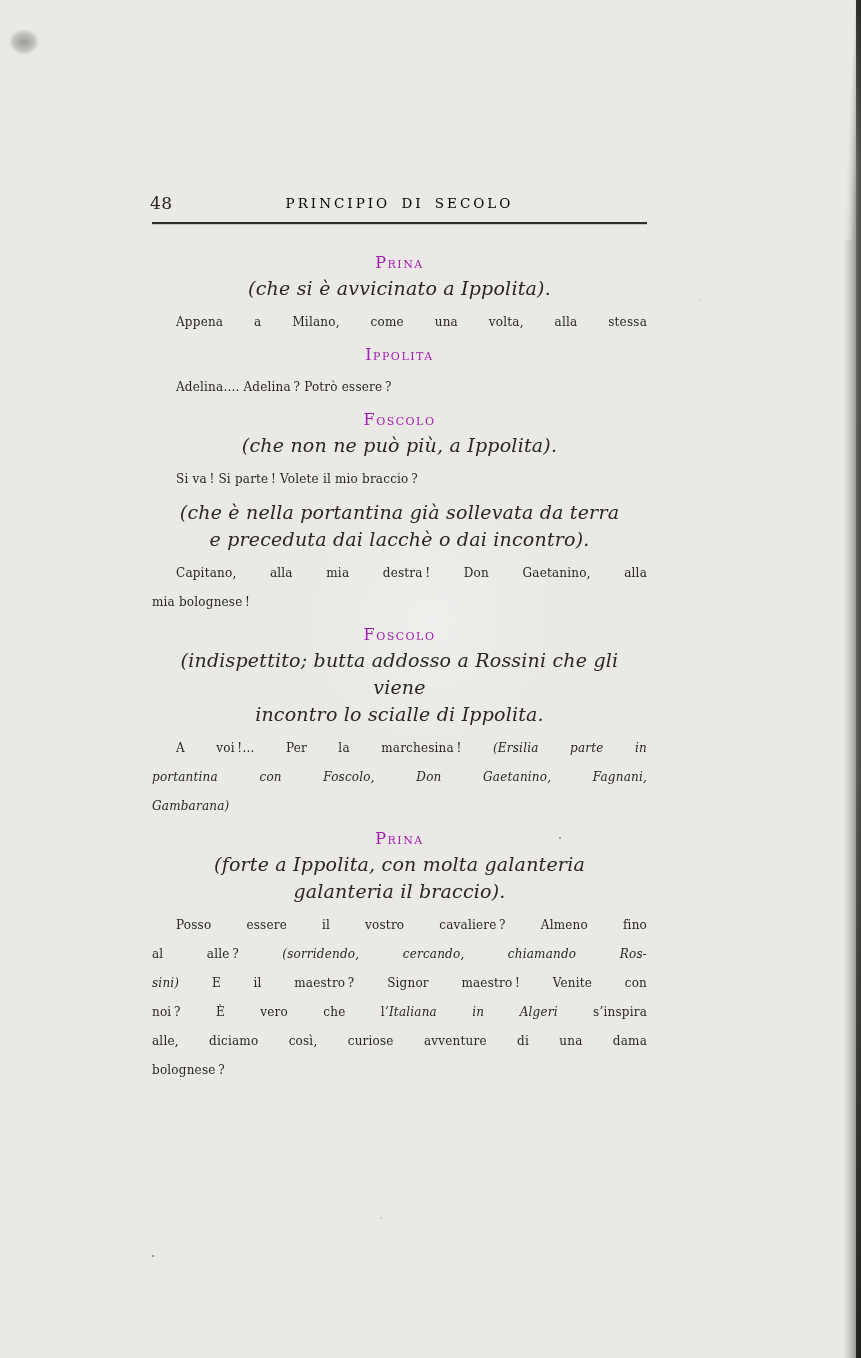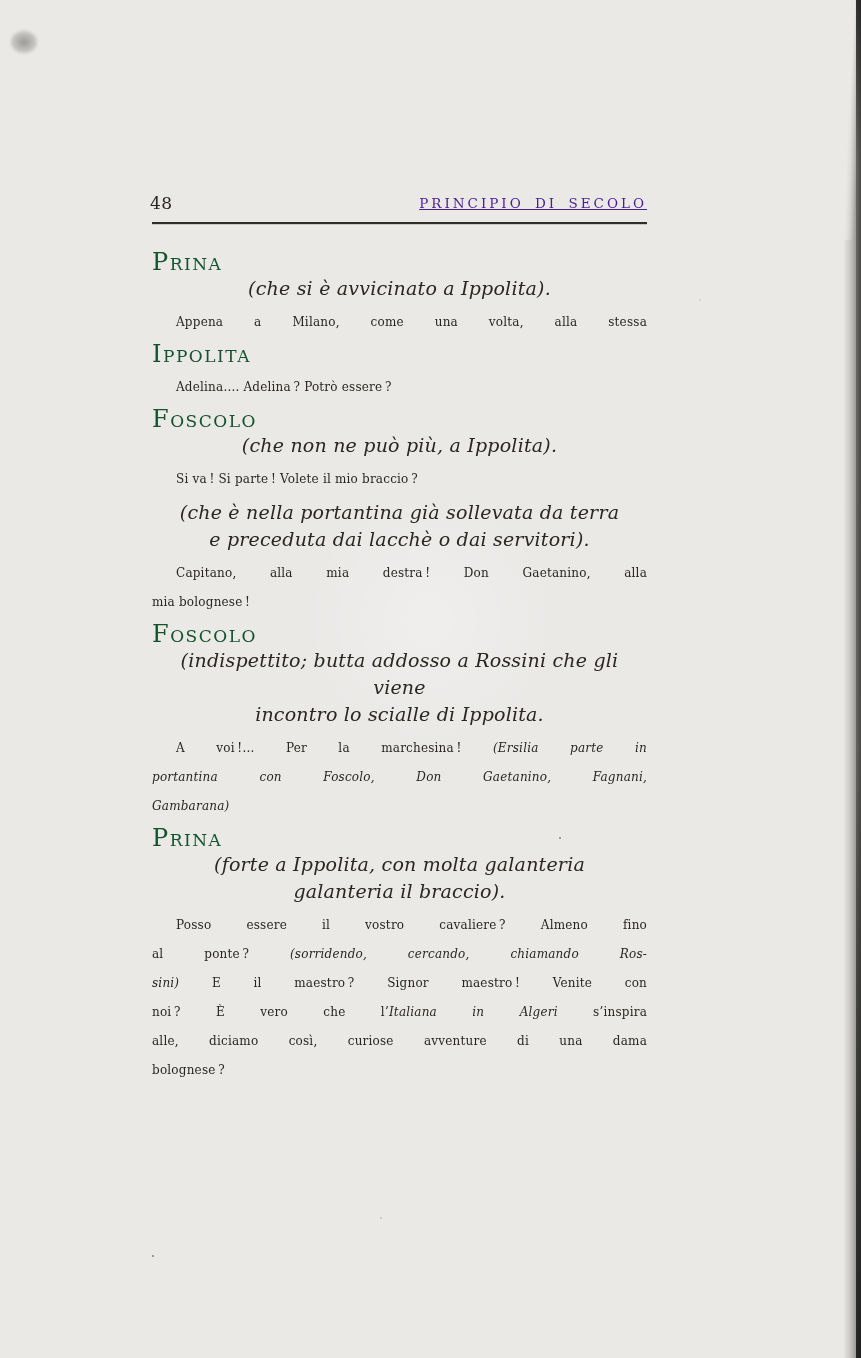--- a/index.html
+++ b/index.html
@@ -52,32 +52,32 @@
       rgba(60,59,55,.55) 55%, rgba(40,40,37,.8) 78%, rgba(25,25,23,.9) 100%);
   }
 
   .content{position:absolute;left:152px;top:161px;width:495px;margin-top:32px;}
   .header{position:relative;height:20px;}
   .page-number{
     position:absolute;left:-2px;top:0;
     font-size:17px;letter-spacing:.5px;
   }
   .running-title{
-    display:block;text-align:right;
+    display:block;text-align:center;
     font-size:13.5px;letter-spacing:3px;word-spacing:4px;
-    padding-top:2px;color:#4c1d95;text-decoration:underline;
+    padding-top:2px;color:#000000;
   }
   .rule{height:2px;background:#2f2d27;margin-top:9px;box-shadow:0 .5px 0 rgba(47,45,39,.35);}
 
   .text-body{margin-top:26px;}
   .section{margin-bottom:5px;}
   .speaker{
-    font-variant:small-caps;
-    font-size:24px;line-height:25px;letter-spacing:1.5px;
-    color:#14532d;
+    text-align:center;font-variant:small-caps;
+    font-size:16px;line-height:25px;letter-spacing:1.5px;
+    color:#a21caf;
   }
   .direction{text-align:center;font-style:italic;font-size:19px;}
   .direction .dline{line-height:27px;letter-spacing:.2px;}
   .dialogue{margin-top:6px;font-size:12px;}
   .dialogue .line{line-height:29px;letter-spacing:.2px;}
   .dialogue .line.justify{text-align:justify;text-align-last:justify;}
   .dialogue .line.indent{padding-left:24px;}
   .it{font-style:italic;}
 </style>
 </head>
@@ -114,21 +114,21 @@
           <div class="direction">
             <div class="dline">(che non ne può più, a Ippolita).</div>
           </div>
           <div class="dialogue">
             <div class="line indent"><span>Si va ! Si parte ! Volete il mio braccio ?</span></div>
           </div>
         </div>
         <div class="section">
           <div class="direction">
             <div class="dline">(che è nella portantina già sollevata da terra</div>
-            <div class="dline">e preceduta dai lacchè o dai servitori).</div>
+            <div class="dline">e preceduta dai lacchè o dai incontro).</div>
           </div>
           <div class="dialogue">
             <div class="line justify indent"><span>Capitano, alla mia destra ! Don Gaetanino, alla</span></div>
             <div class="line"><span>mia bolognese !</span></div>
           </div>
         </div>
         <div class="section">
           <div class="speaker">Foscolo</div>
           <div class="direction">
             <div class="dline">(indispettito; butta addosso a Rossini che gli viene</div>
@@ -141,21 +141,21 @@
           </div>
         </div>
         <div class="section">
           <div class="speaker">Prina</div>
           <div class="direction">
             <div class="dline">(forte a Ippolita, con molta galanteria</div>
             <div class="dline">galanteria il braccio).</div>
           </div>
           <div class="dialogue">
             <div class="line justify indent"><span>Posso essere il vostro cavaliere ? Almeno fino</span></div>
-            <div class="line justify"><span>al ponte ? </span><span class="it">(sorridendo, cercando, chiamando Ros-</span></div>
+            <div class="line justify"><span>al alle ? </span><span class="it">(sorridendo, cercando, chiamando Ros-</span></div>
             <div class="line justify"><span class="it">sini)</span><span> E il maestro ? Signor maestro ! Venite con</span></div>
             <div class="line justify"><span>noi ? È vero che l’</span><span class="it">Italiana in Algeri</span><span> s’inspira</span></div>
             <div class="line justify"><span>alle, diciamo così, curiose avventure di una dama</span></div>
             <div class="line"><span>bolognese ?</span></div>
           </div>
         </div>
       </div>
   </div>
 
   <div class="edge-shadow"></div>

